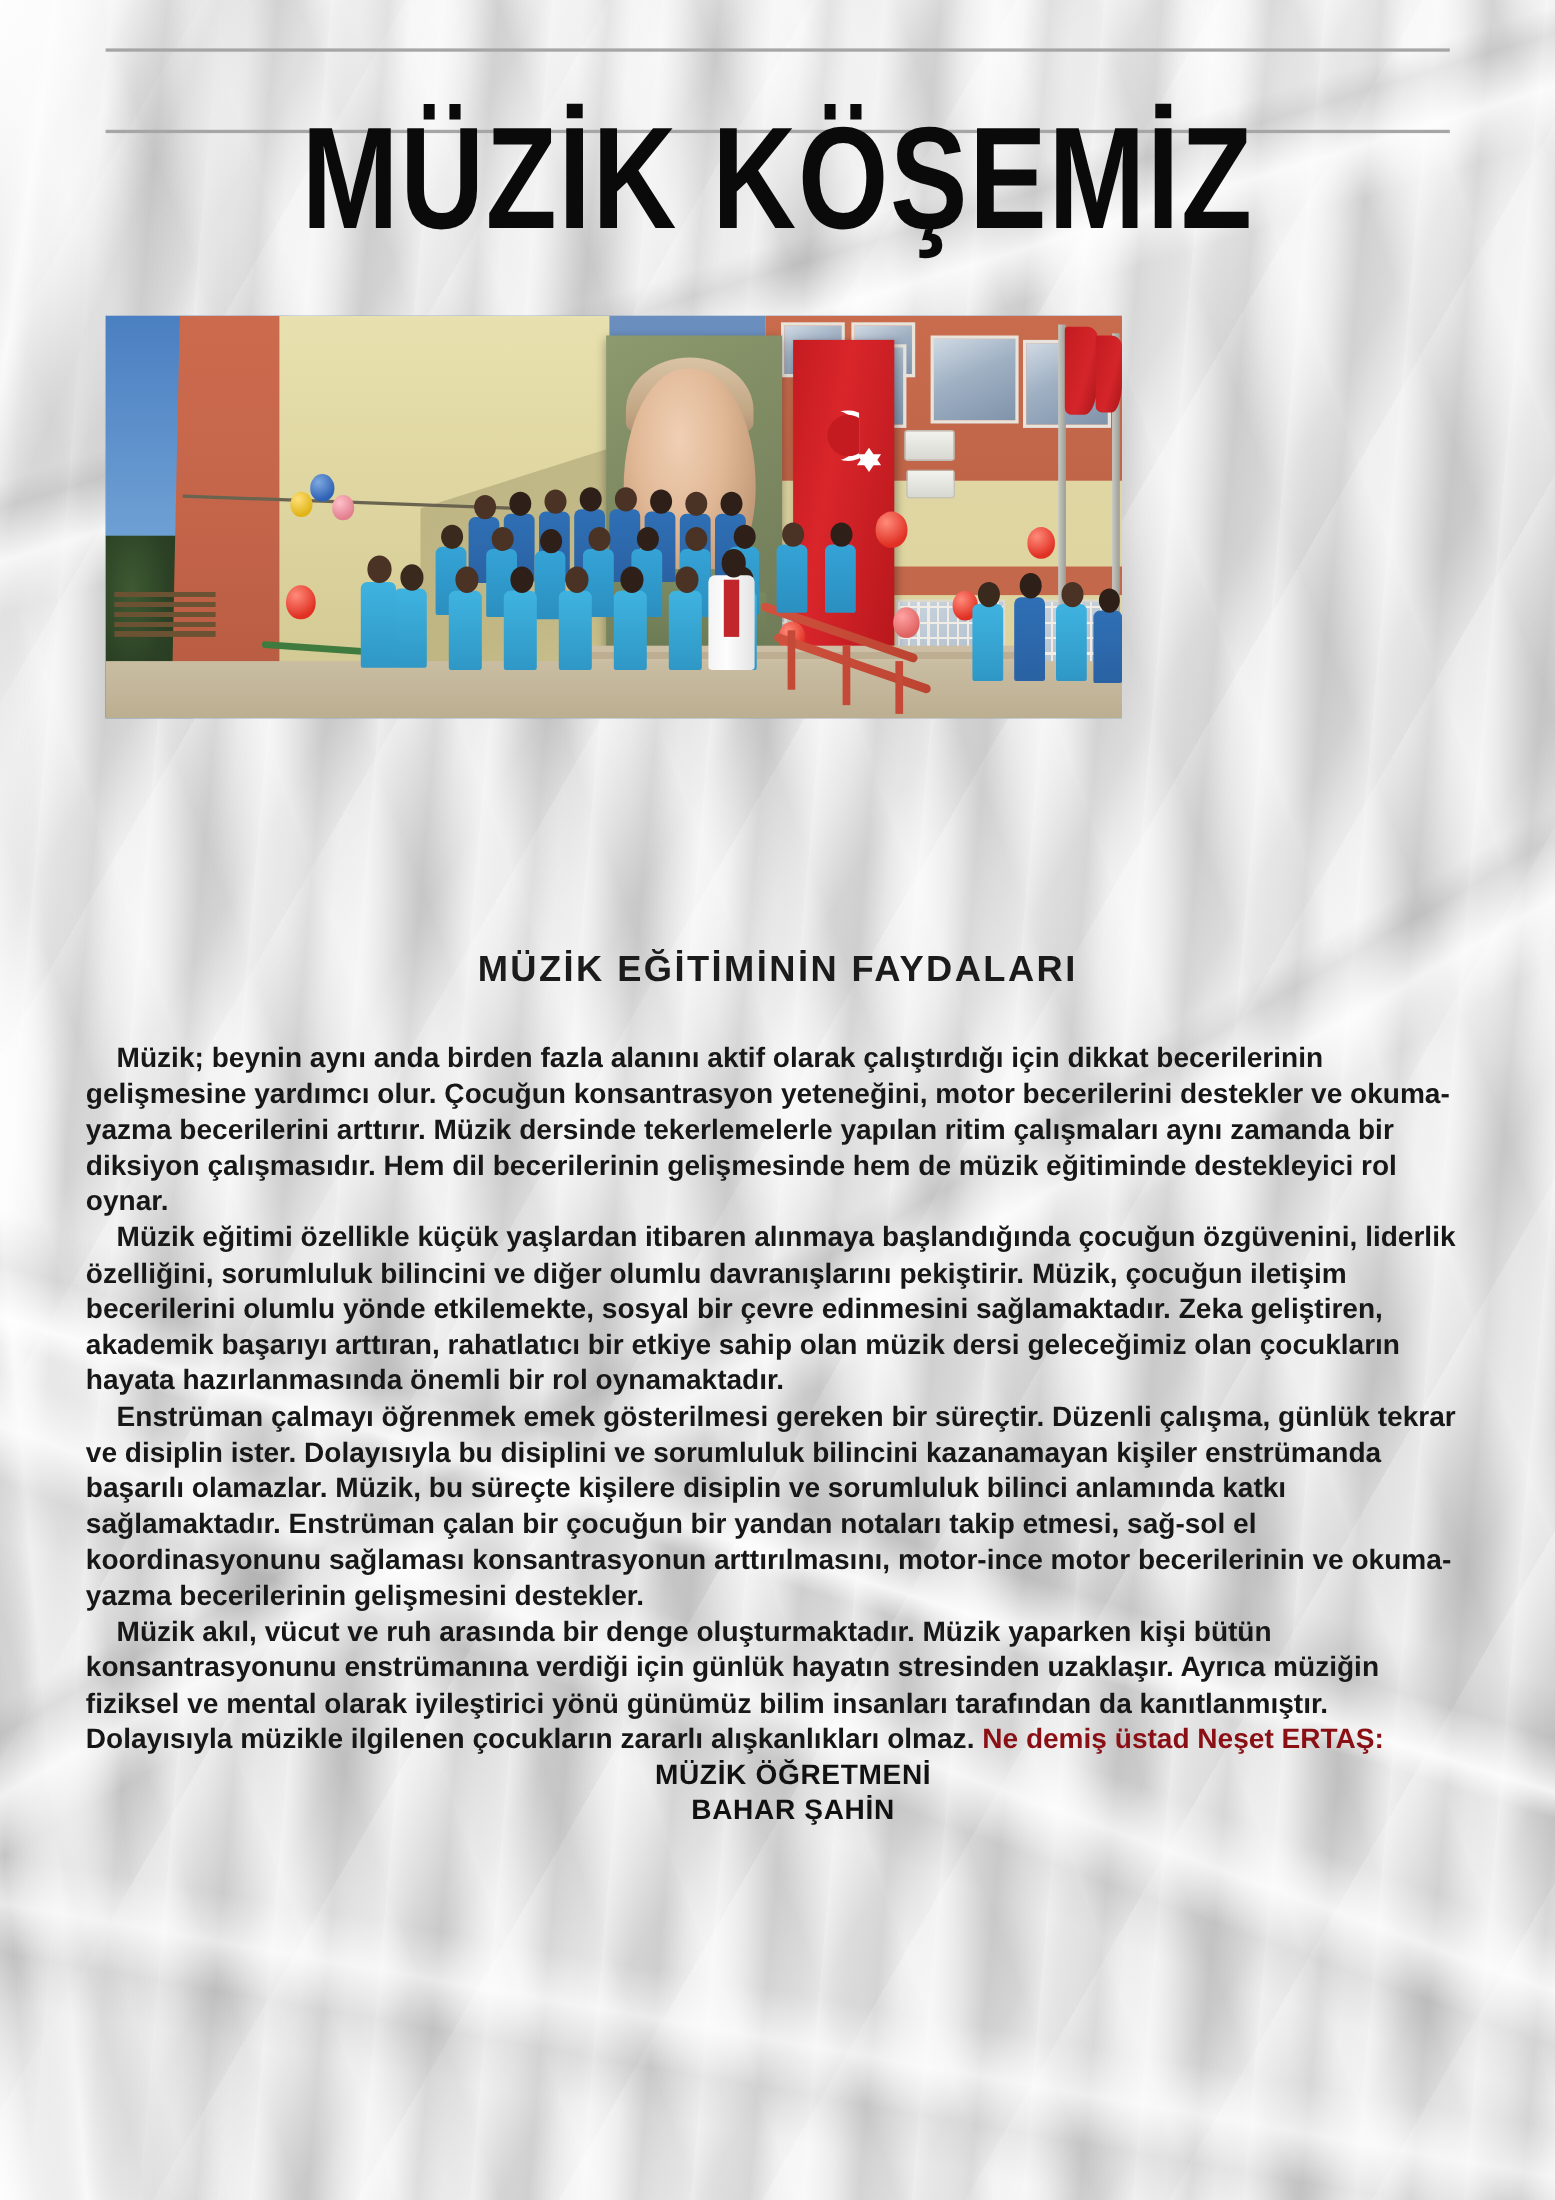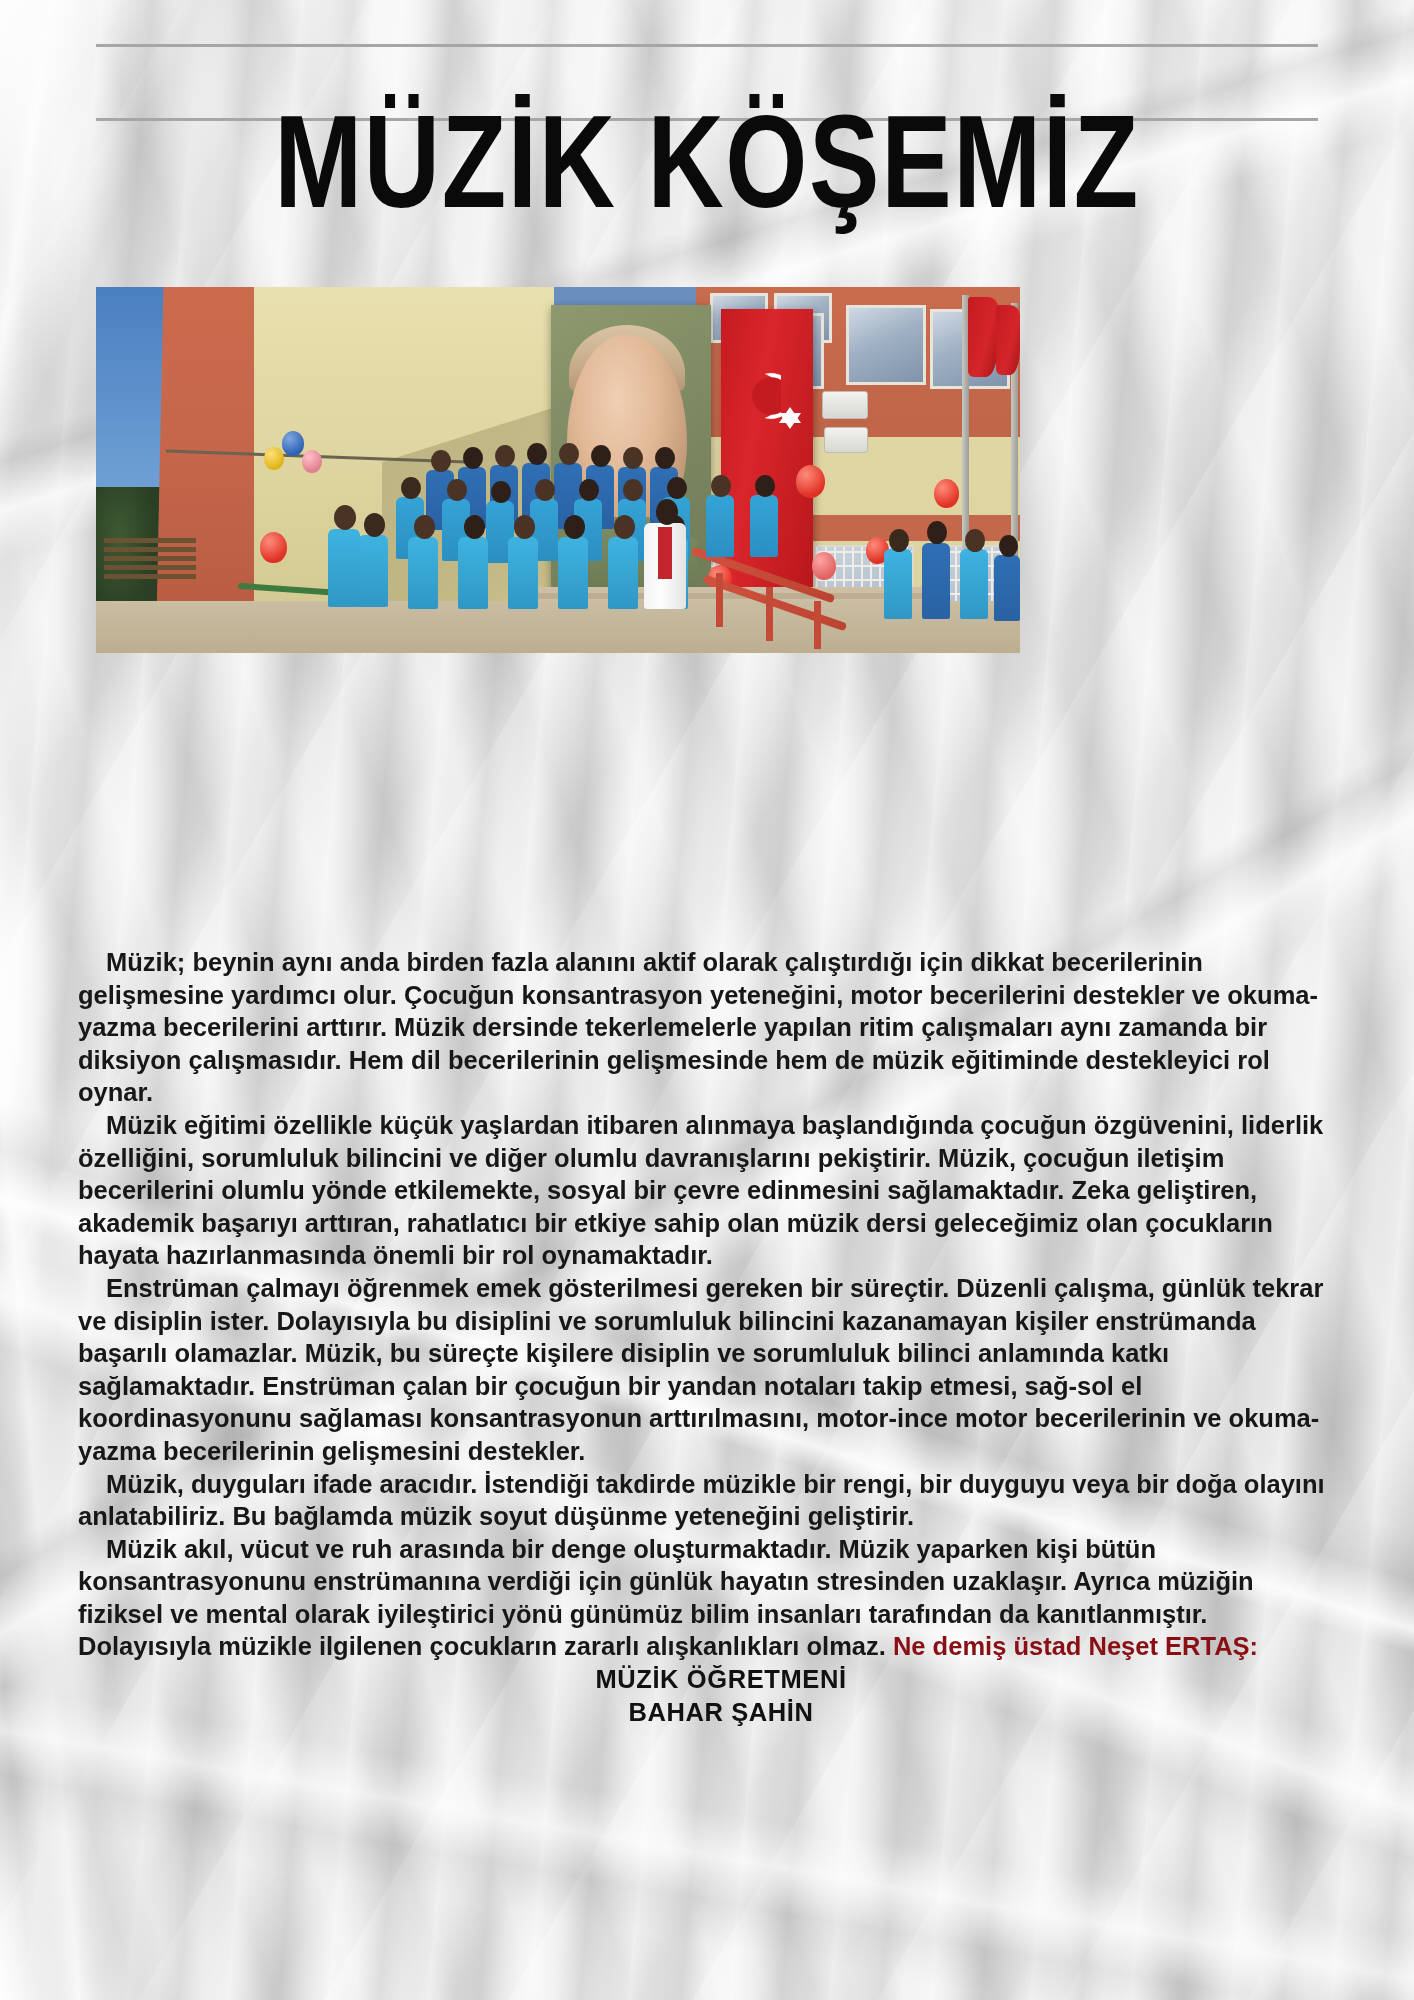--- a/index.html
+++ b/index.html
@@ -455,24 +455,24 @@
       <div class="kid" style="left:826px; top:256px; width:28px; height:76px; background:linear-gradient(180deg,#2f6fb5,#2a62a3);"></div>
       <div class="kid-head" style="left:831px; top:234px; width:20px; height:23px; background:#2e2018;"></div>
       <div class="kid" style="left:864px; top:262px; width:28px; height:70px; background:linear-gradient(180deg,#3fb3e0,#2f97c5);"></div>
       <div class="kid-head" style="left:869px; top:242px; width:20px; height:23px; background:#4a3225;"></div>
       <div class="kid" style="left:898px; top:268px; width:26px; height:66px; background:linear-gradient(180deg,#2f6fb5,#2a62a3);"></div>
       <div class="kid-head" style="left:903px; top:248px; width:19px; height:22px; background:#2e2018;"></div>
 
     </div>
   </div>
 
+  <div class="section-heading">MÜZİK EĞİTİMİNİN FAYDALARI</div>
 
   <div class="article">
     <p>Müzik; beynin aynı anda birden fazla alanını aktif olarak çalıştırdığı için dikkat becerilerinin gelişmesine yardımcı olur. Çocuğun konsantrasyon yeteneğini, motor becerilerini destekler ve okuma-yazma becerilerini arttırır. Müzik dersinde tekerlemelerle yapılan ritim çalışmaları aynı zamanda bir diksiyon çalışmasıdır. Hem dil becerilerinin gelişmesinde hem de müzik eğitiminde destekleyici rol oynar.</p>
     <p>Müzik eğitimi özellikle küçük yaşlardan itibaren alınmaya başlandığında çocuğun özgüvenini, liderlik özelliğini, sorumluluk bilincini ve diğer olumlu davranışlarını pekiştirir. Müzik, çocuğun iletişim becerilerini olumlu yönde etkilemekte, sosyal bir çevre edinmesini sağlamaktadır. Zeka geliştiren, akademik başarıyı arttıran, rahatlatıcı bir etkiye sahip olan müzik dersi geleceğimiz olan çocukların hayata hazırlanmasında önemli bir rol oynamaktadır.</p>
     <p>Enstrüman çalmayı öğrenmek emek gösterilmesi gereken bir süreçtir. Düzenli çalışma, günlük tekrar ve disiplin ister. Dolayısıyla bu disiplini ve sorumluluk bilincini kazanamayan kişiler enstrümanda başarılı olamazlar. Müzik, bu süreçte kişilere disiplin ve sorumluluk bilinci anlamında katkı sağlamaktadır. Enstrüman çalan bir çocuğun bir yandan notaları takip etmesi, sağ-sol el koordinasyonunu sağlaması konsantrasyonun arttırılmasını, motor-ince motor becerilerinin ve okuma-yazma becerilerinin gelişmesini destekler.</p>
-    <p>Müzik, duyguları ifade aracıdır. İstendiği takdirde müzikle bir rengi, bir duyguyu veya bir doğa olayını anlatabiliriz. Bu bağlamda müzik soyut düşünme yeteneğini geliştirir.</p>
     <p><span>Müzik akıl, vücut ve ruh arasında bir denge oluşturmaktadır. Müzik yaparken kişi bütün konsantrasyonunu enstrümanına verdiği için günlük hayatın stresinden uzaklaşır. Ayrıca müziğin fiziksel ve mental olarak iyileştirici yönü günümüz bilim insanları tarafından da kanıtlanmıştır. Dolayısıyla müzikle ilgilenen çocukların zararlı alışkanlıkları olmaz. </span><span class="accent">Ne demiş üstad Neşet ERTAŞ:</span></p>
     <p class="signature">MÜZİK ÖĞRETMENİ</p>
     <p class="signature">BAHAR ŞAHİN</p>
   </div>
 
 </div>
 
 </body></html>

